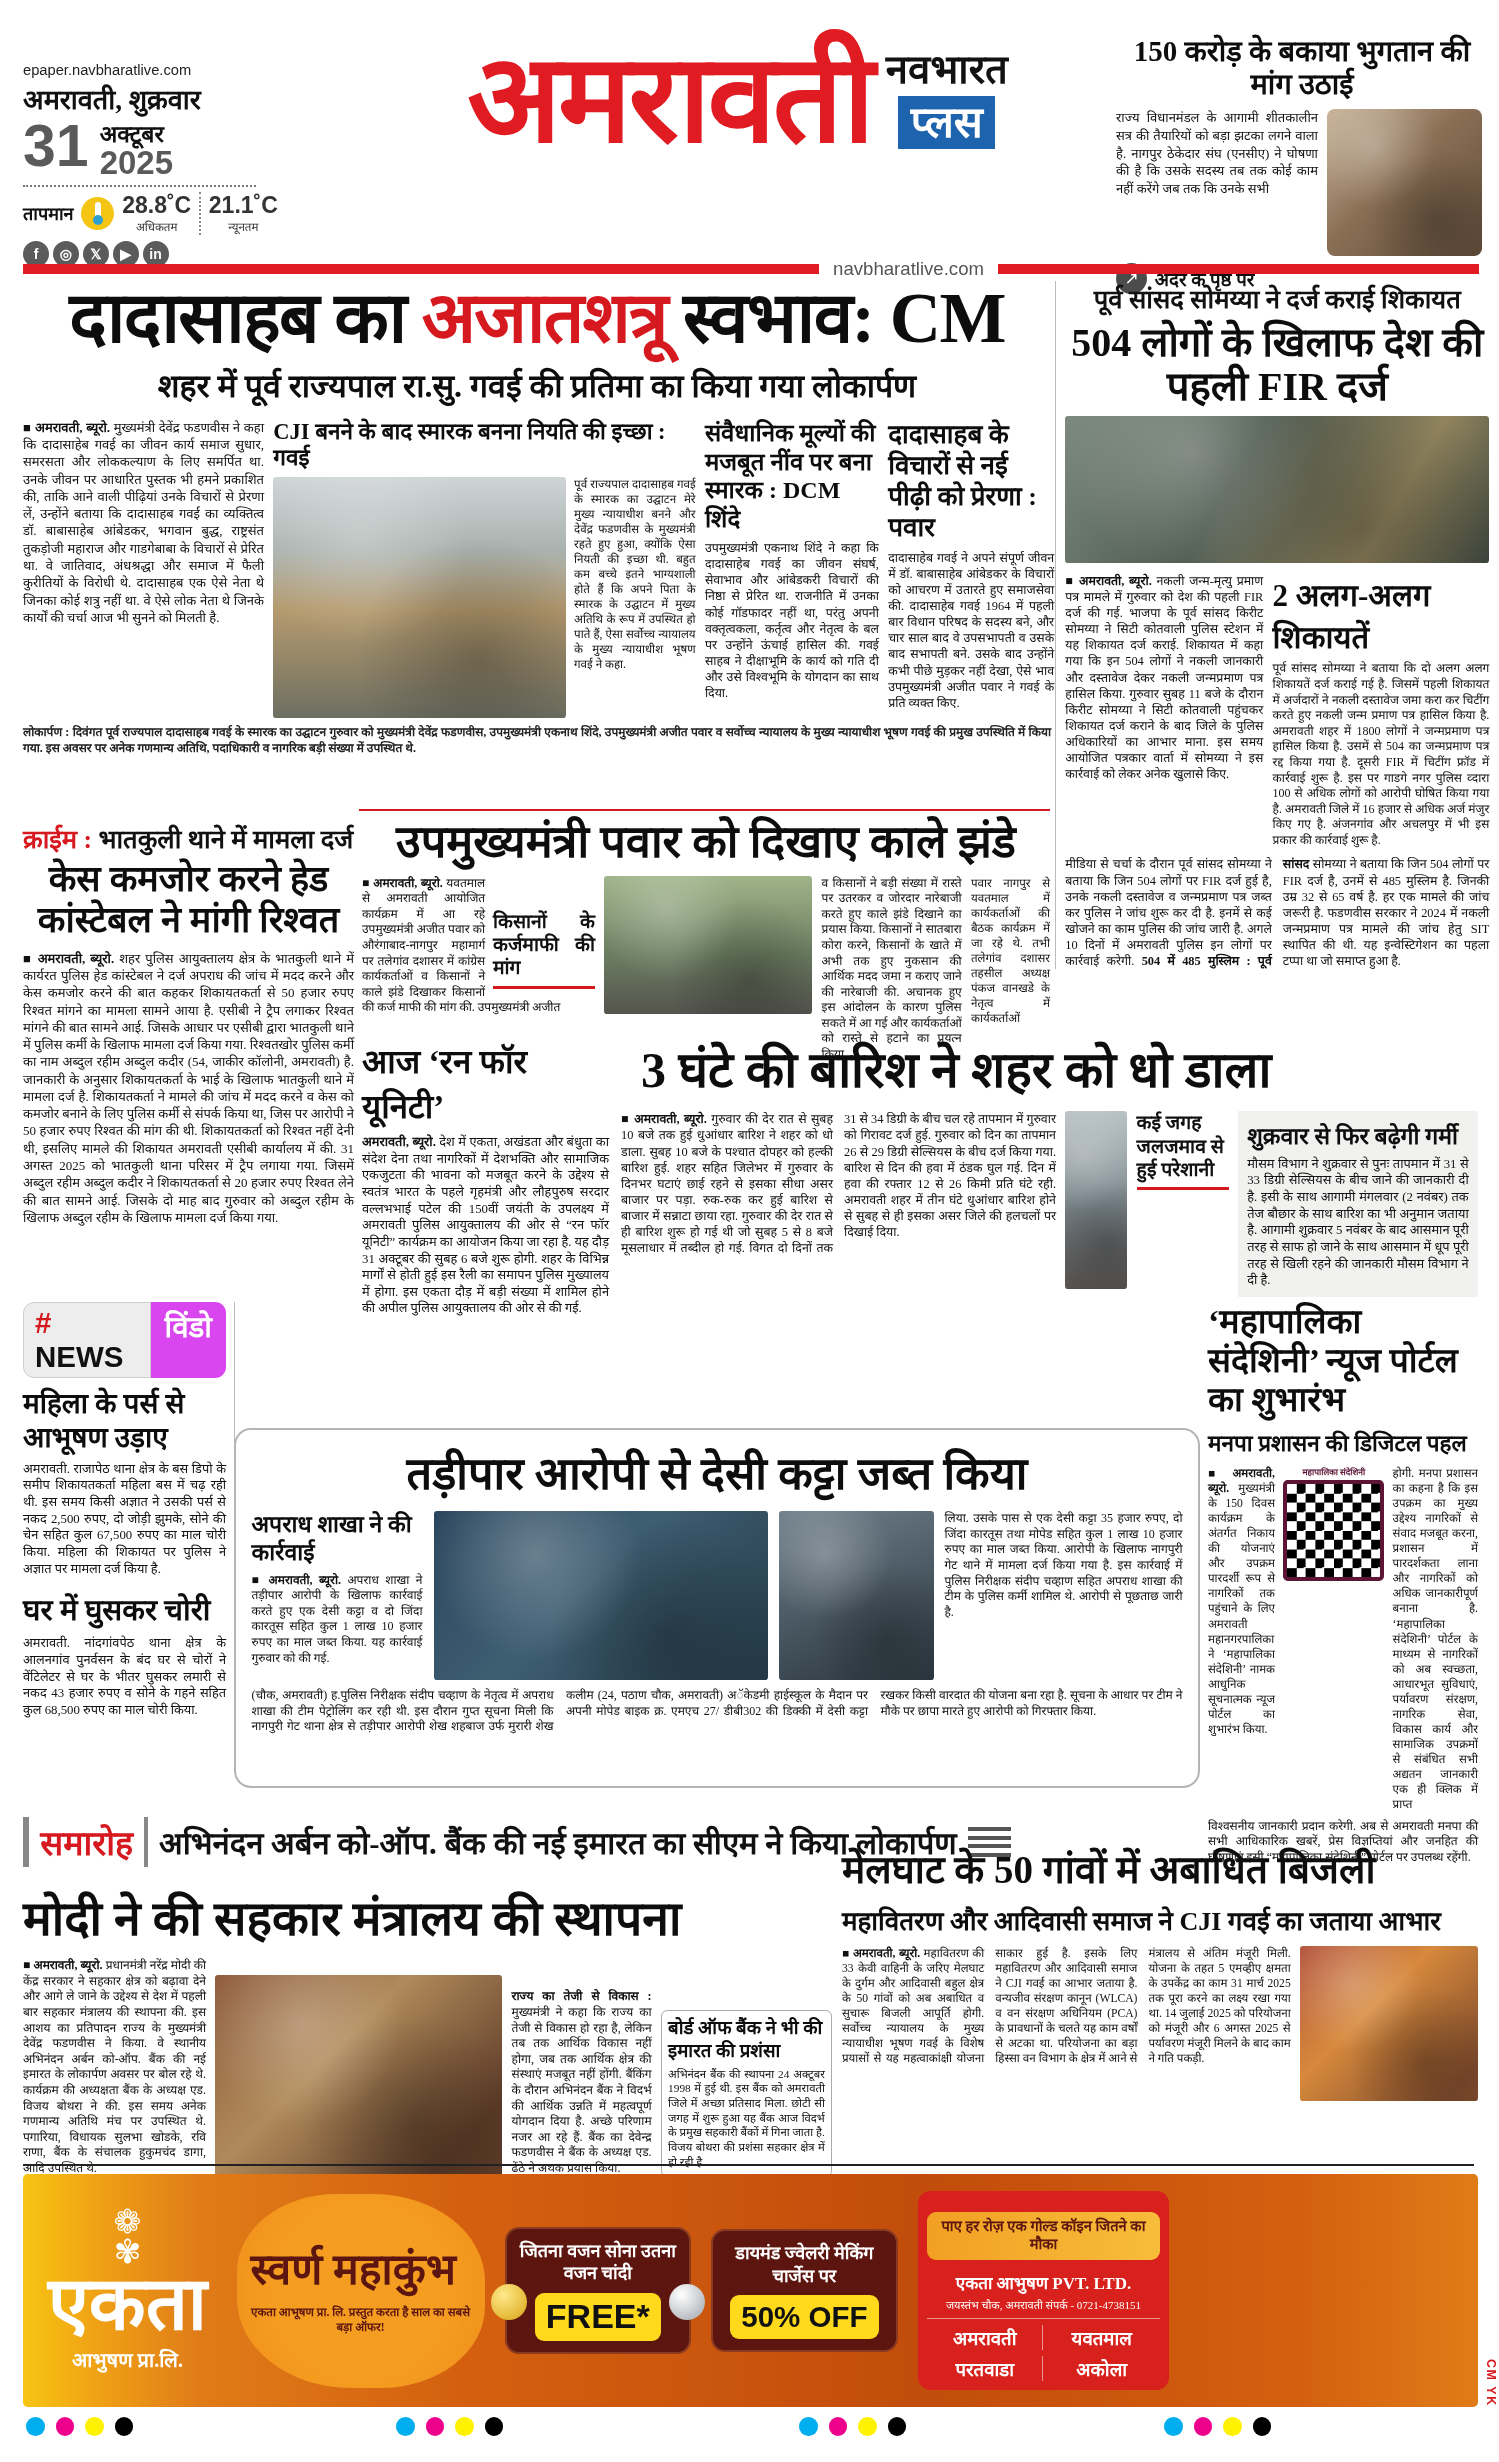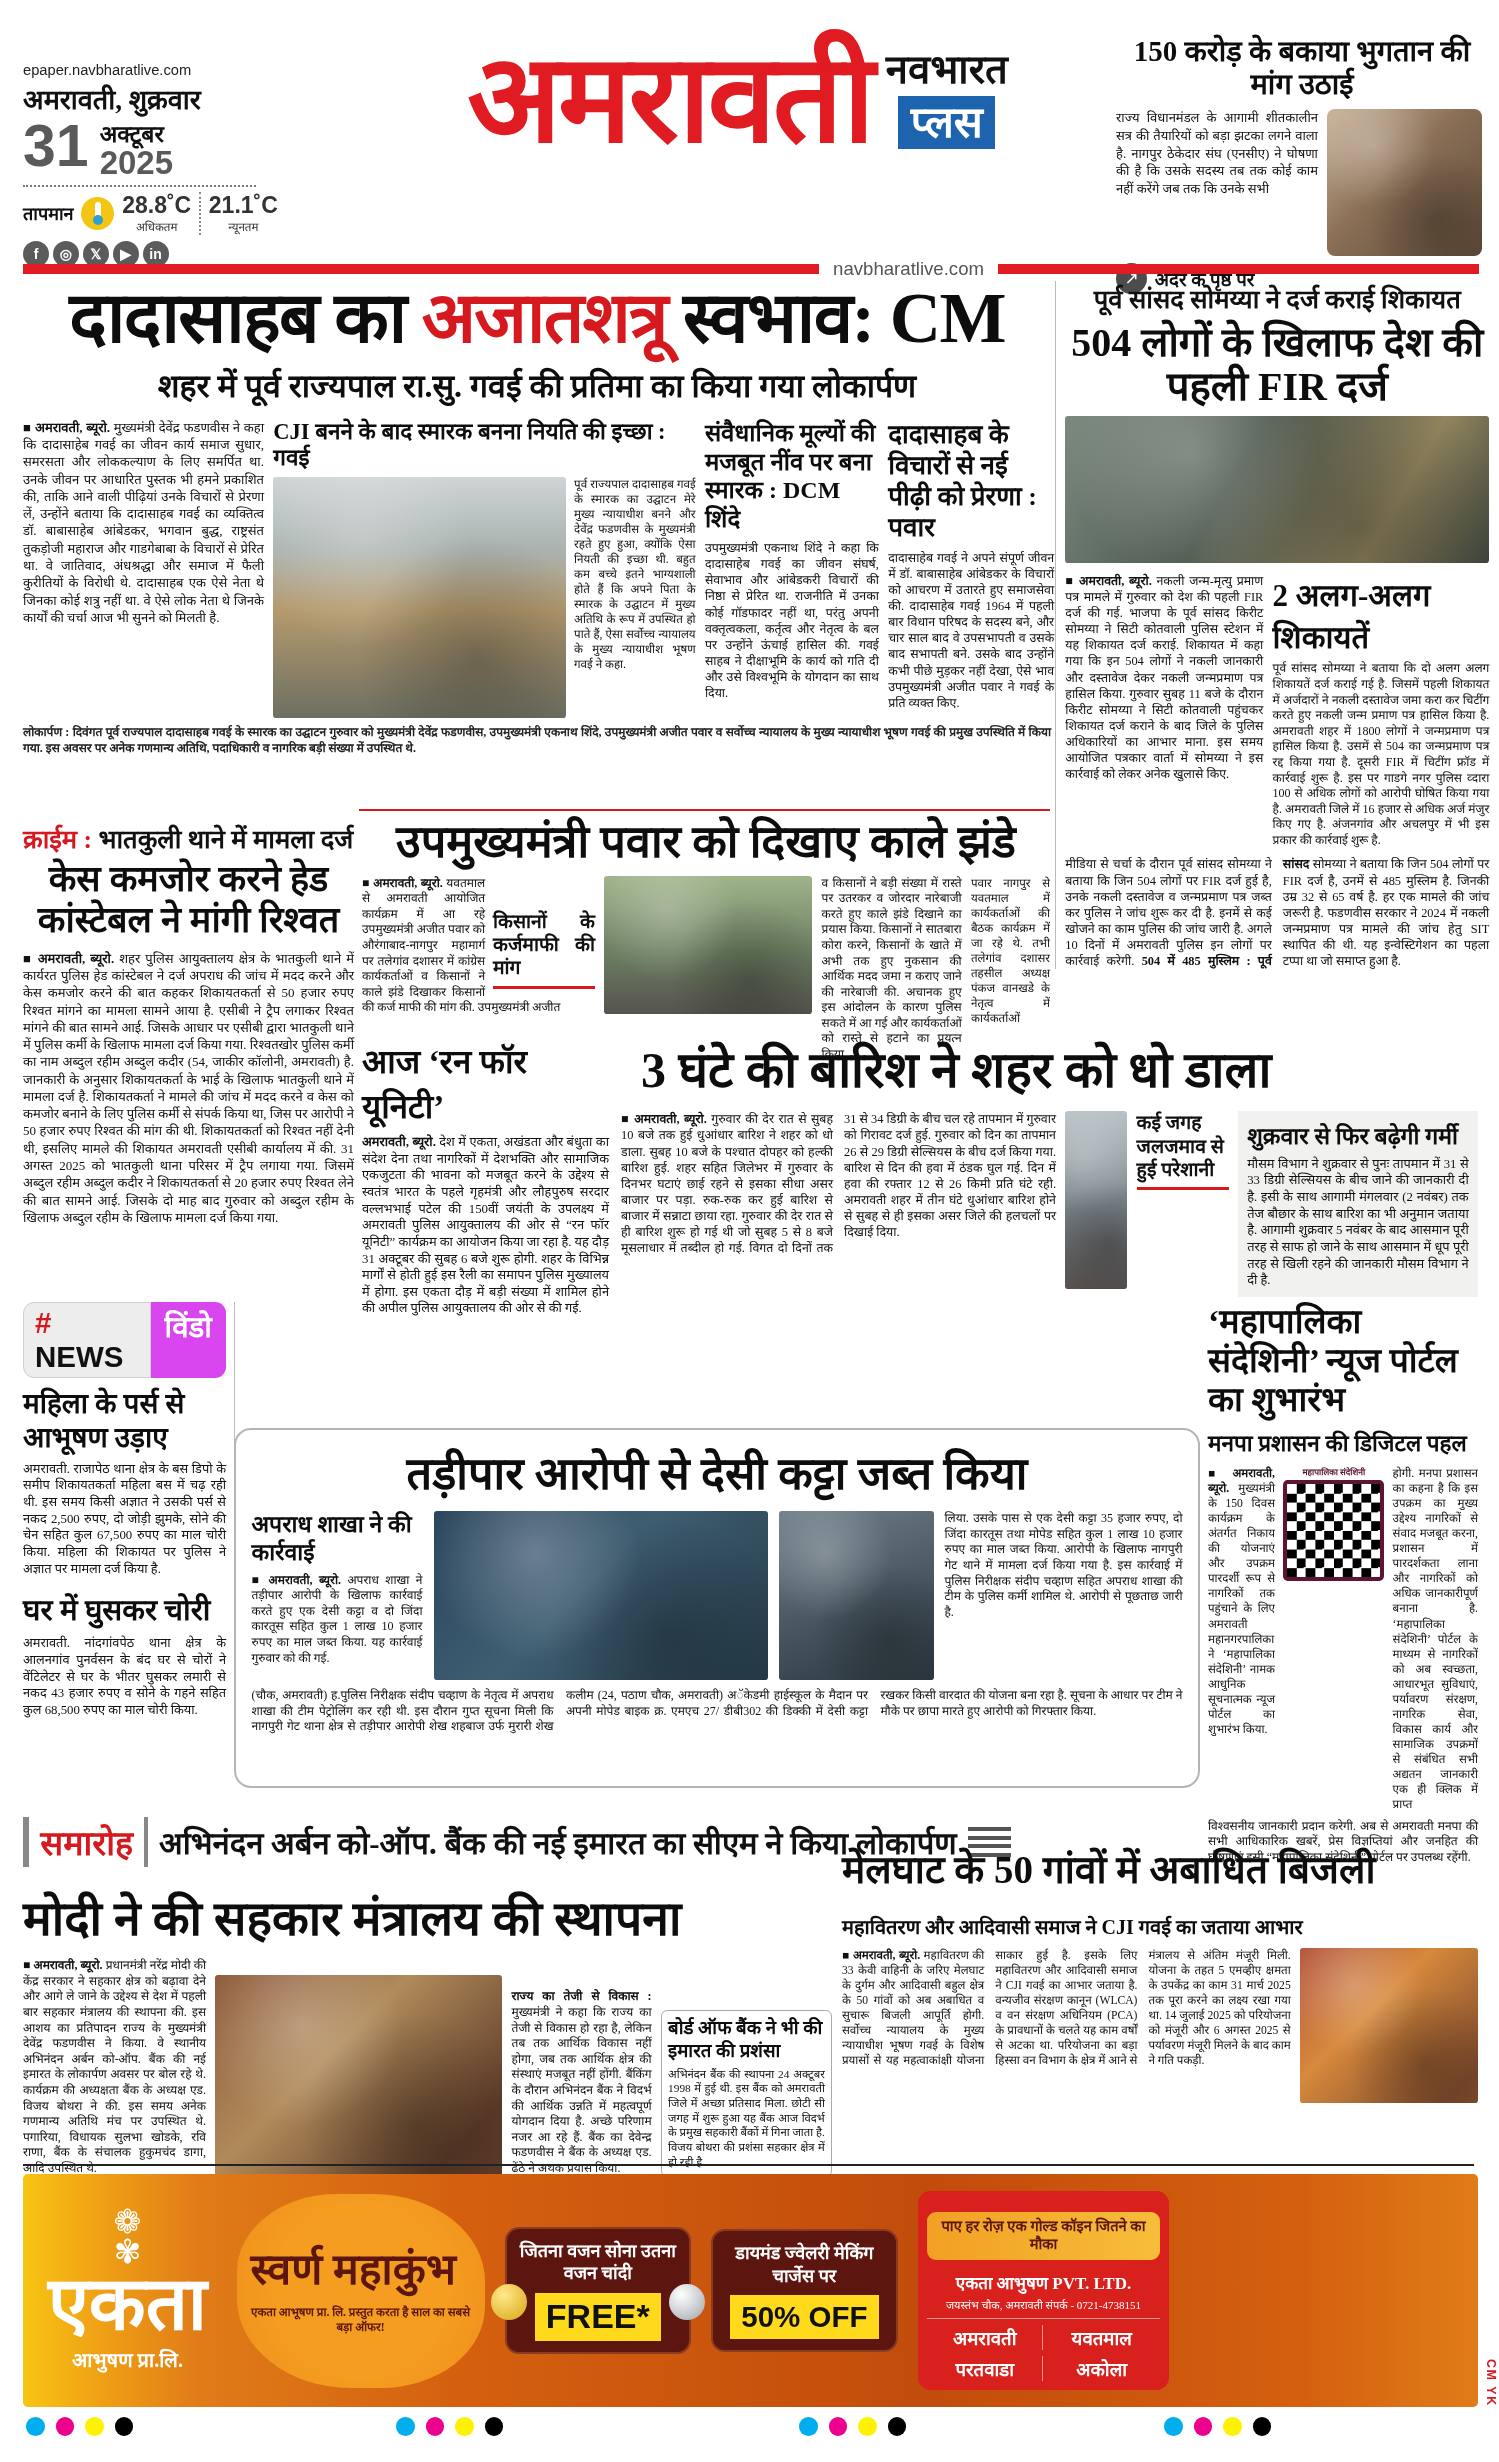--- a/index.html
+++ b/index.html
@@ -49,21 +49,21 @@
   .inset-rule{border-bottom:3.1px solid #d6181f;padding-bottom:6.2px;}
   .news-badge{display:flex;align-items:stretch;font-family:"Liberation Sans",sans-serif;}
   .news-badge .l{background:#ededed;border:1.6px solid #cfcfcf;border-radius:11px 0 0 11px;
        padding:3.1px 11px;font-size:29.5px;font-weight:bold;}
   .news-badge .r{background:#d946ef;color:#fff;border-radius:0 11px 11px 0;padding:3.1px 14px;
        font-size:29.5px;font-weight:bold;}
   .tadbox{border:2.3px solid #b5b5b5;border-radius:17px;padding:11px 15.5px;}
   .shield{background:#5d150f;border:2.3px solid #8a3a20;border-radius:14px;color:#fff;
        text-align:center;padding:11px 7.8px;position:relative;}
   .shield .t{font-size:18px;font-weight:bold;line-height:1.25;}
-  .badge-y{display:inline-block;background:#ffd91c;color:#111;font-weight:bold;border-radius:0;
+  .badge-y{display:inline-block;background:#ffd91c;color:#111;font-weight:bold;border-radius:9px;
        padding:4.7px 11px;margin-top:7.8px;font-family:"Liberation Sans",sans-serif;}
   .coin{width:36px;height:36px;border-radius:50%;position:absolute;top:45%;}
   .coin.gold{background:radial-gradient(circle at 35% 30%,#ffe98a,#d9a514);left:-15.5px;}
   .coin.silver{background:radial-gradient(circle at 35% 30%,#ffffff,#9fa4ab);right:-15.5px;}
   .qr{width:93px;height:93px;border:4.7px solid #5d1535;border-radius:4.7px;
       background:
         conic-gradient(#000 25%,#fff 0 50%,#000 0 75%,#fff 0) 0 0/18.6px 18.6px;}
   .menu-ico span{display:block;width:43px;height:3.9px;background:#555;margin:4.7px 0;}
   .cmyk{display:flex;gap:11px;}
   .cmyk i{width:18.6px;height:18.6px;border-radius:50%;display:block;}
@@ -270,21 +270,21 @@
       <div class="body-sm just" style="width:140px;font-size:12px;"><span class="b">राज्य का तेजी से विकास :</span> <span>मुख्यमंत्री ने कहा कि राज्य का तेजी से विकास हो रहा है, लेकिन तब तक आर्थिक विकास नहीं होगा, जब तक आर्थिक क्षेत्र की संस्थाएं मजबूत नहीं होंगी. बैंकिंग के दौरान अभिनंदन बैंक ने विदर्भ की आर्थिक उन्नति में महत्वपूर्ण योगदान दिया है. अच्छे परिणाम नजर आ रहे हैं. बैंक का देवेन्द्र फडणवीस ने बैंक के अध्यक्ष एड. ढेंठे ने अथक प्रयास किया.</span></div>
       <div style="flex:1;border:1.6px solid #aaa;border-radius:6.2px;padding:6.2px;">
         <h3 style="font-size:18.6px;line-height:1.2;">बोर्ड ऑफ बैंक ने भी की इमारत की प्रशंसा</h3>
         <div class="body-sm just" style="margin-top:4.7px;font-size:11.3px;">अभिनंदन बैंक की स्थापना 24 अक्टूबर 1998 में हुई थी. इस बैंक को अमरावती जिले में अच्छा प्रतिसाद मिला. छोटी सी जगह में शुरू हुआ यह बैंक आज विदर्भ के प्रमुख सहकारी बैंकों में गिना जाता है. विजय बोथरा की प्रशंसा सहकार क्षेत्र में हो रही है.</div>
       </div>
     </div>
   </div>
 
   <div class="abs" style="left:842px;top:1841px;width:636px;">
     <h2 style="font-size:39px;white-space:nowrap;">मेलघाट के 50 गांवों में अबाधित बिजली</h2>
-    <h3 style="font-size:20px;margin-top:19px;">महावितरण और आदिवासी समाज ने CJI गवई का जताया आभार</h3>
+    <h3 style="font-size:26px;margin-top:8px;">महावितरण और आदिवासी समाज ने CJI गवई का जताया आभार</h3>
     <div style="display:flex;gap:9.3px;margin-top:7.8px;">
       <div class="body-sm just" style="flex:1;columns:3;column-gap:11px;font-size:11.6px;"><span class="b">■ अमरावती, ब्यूरो.</span> <span>महावितरण की 33 केवी वाहिनी के जरिए मेलघाट के दुर्गम और आदिवासी बहुल क्षेत्र के 50 गांवों को अब अबाधित व सुचारू बिजली आपूर्ति होगी. सर्वोच्च न्यायालय के मुख्य न्यायाधीश भूषण गवई के विशेष प्रयासों से यह महत्वाकांक्षी योजना साकार हुई है. इसके लिए महावितरण और आदिवासी समाज ने CJI गवई का आभार जताया है. वन्यजीव संरक्षण कानून (WLCA) व वन संरक्षण अधिनियम (PCA) के प्रावधानों के चलते यह काम वर्षों से अटका था. परियोजना का बड़ा हिस्सा वन विभाग के क्षेत्र में आने से मंत्रालय से अंतिम मंजूरी मिली. योजना के तहत 5 एमव्हीए क्षमता के उपकेंद्र का काम 31 मार्च 2025 तक पूरा करने का लक्ष्य रखा गया था. 14 जुलाई 2025 को परियोजना को मंजूरी और 6 अगस्त 2025 से पर्यावरण मंजूरी मिलने के बाद काम ने गति पकड़ी.</span></div>
       <div class="photo" style="width:178px;height:155px;background:linear-gradient(135deg,#b3543d,#d7893c 40%,#7e4a2c 90%);"></div>
     </div>
   </div>
 
   <div class="abs" style="left:23px;top:2164px;width:1451px;height:2.3px;background:#222;"></div>
 
   <div class="abs" style="left:23px;top:2174px;width:1455px;height:233px;border-radius:4.7px;overflow:hidden;
        background:linear-gradient(90deg,#f7c513 0%,#f0a215 5%,#e07c18 12%,#d4600f 30%,#c24c0b 62%,#d4600f 88%,#e07c18 100%);

